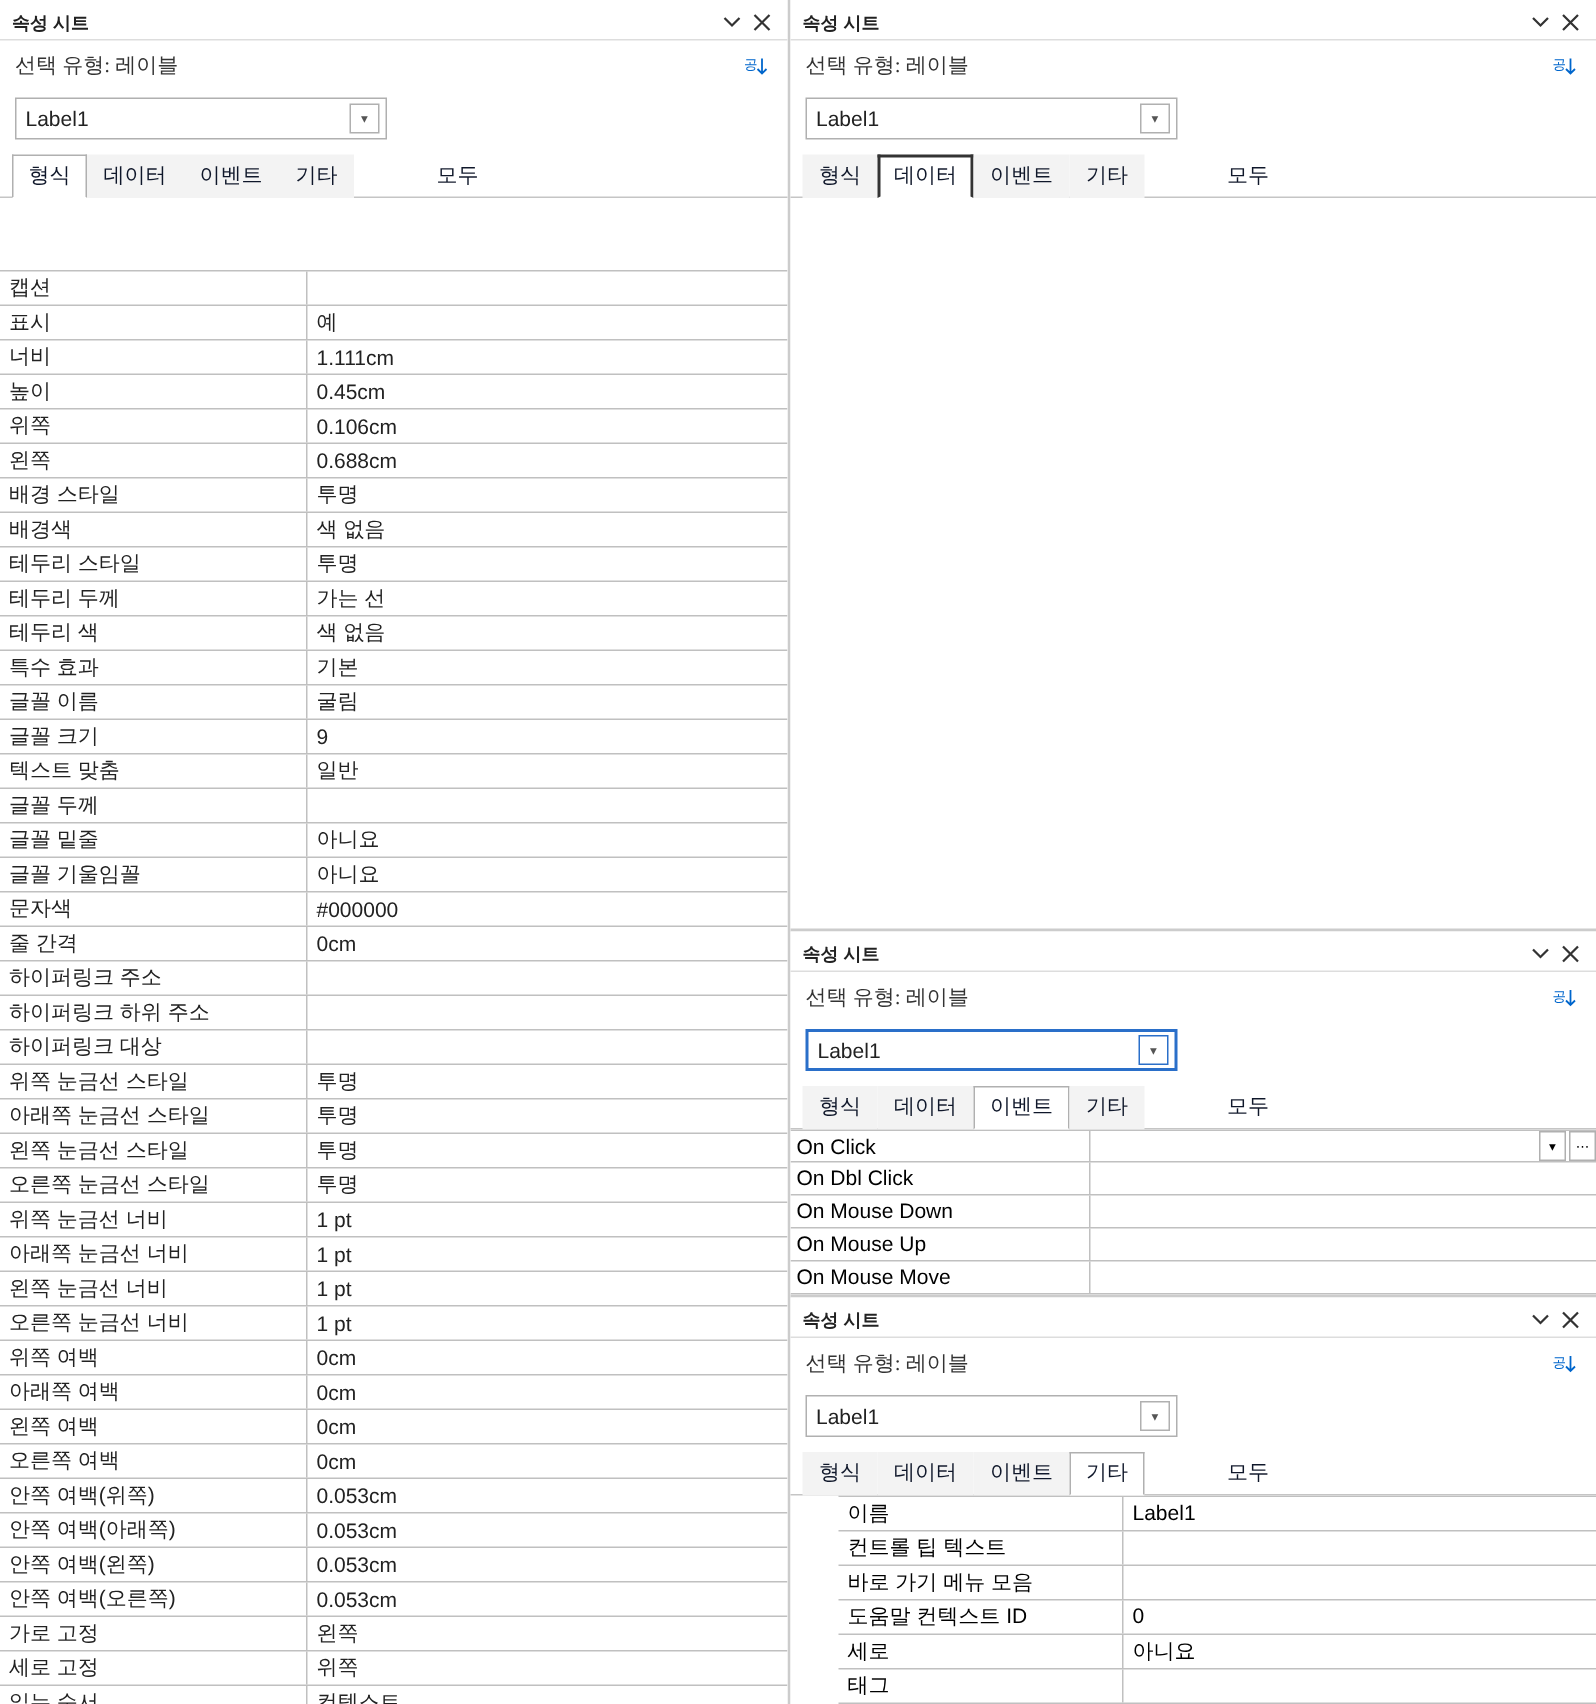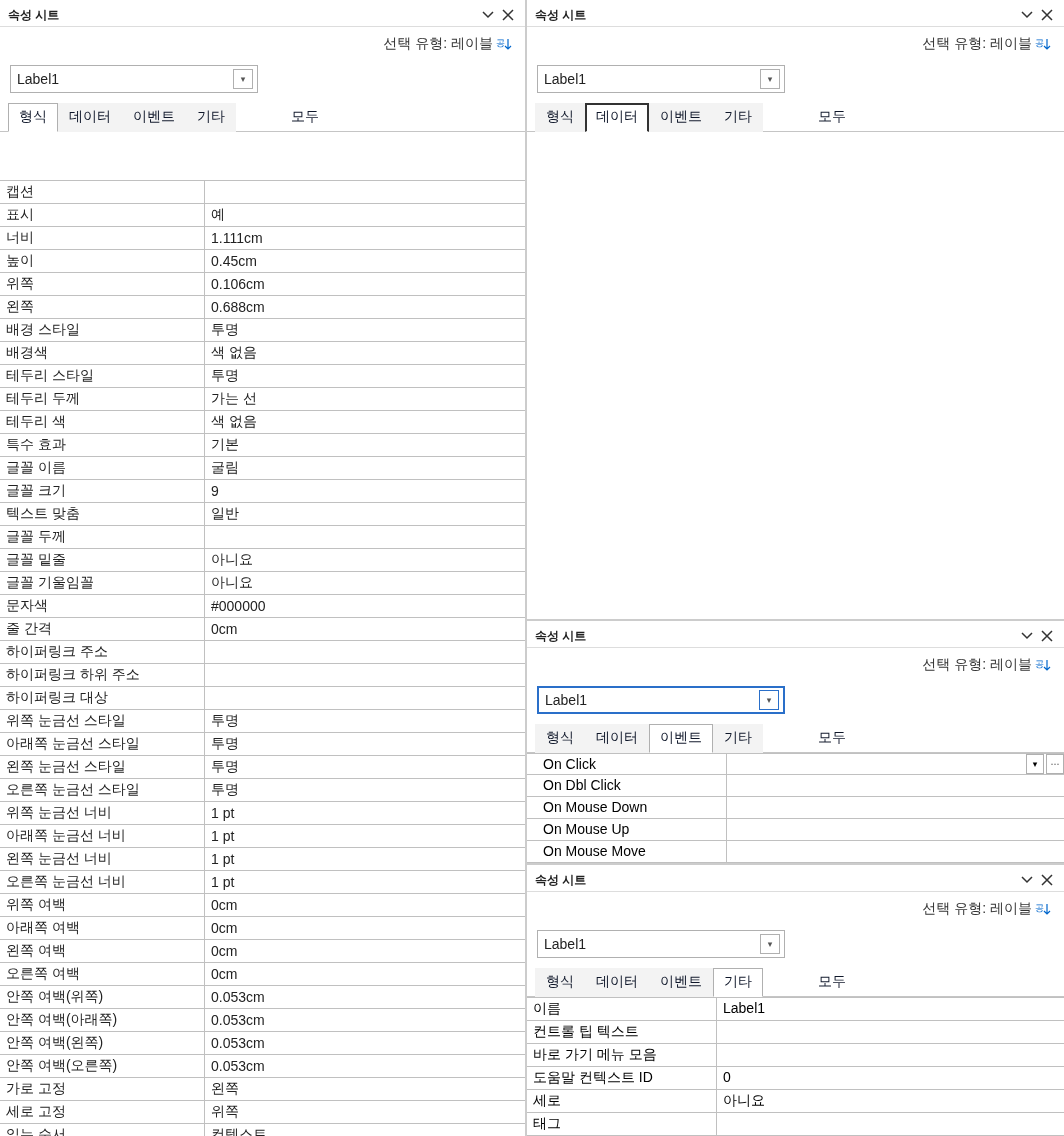--- a/index.html
+++ b/index.html
@@ -19,21 +19,21 @@
 
 .hdr {
   display: flex; align-items: center; padding: 6px 8px 2px 8px;
   border-bottom: 1px solid #ddd; position: relative;
 }
 .hdr-title { font-size: 12px; font-weight: bold; color: #222; flex: 1; }
 .hdr-btns { display: flex; gap: 2px; }
 .hdr-btn { width: 18px; height: 18px; display: flex; align-items: center; justify-content: center; cursor: pointer; color: #333; }
 
 .subrow {
-  display: flex; align-items: center; padding: 6px 10px 4px 24px; justify-content: flex-end;
+  display: flex; align-items: center; padding: 6px 10px 4px 10px; justify-content: space-between; font-family: Liberation Serif, serif;
 }
 .subtxt { font-size: 14px; color: #333; }
 .sort-btn {
   width: 22px; height: 22px; display: flex; align-items: center; justify-content: center;
   color: #0066cc; cursor: pointer; font-size: 11px; line-height: 1;
 }
 
 .sel-row { padding: 6px 10px 10px 10px; }
 .sel {
   width: 248px; height: 28px; border: 1px solid #b0b0b0; background: #fff;
@@ -65,29 +65,29 @@
 .row { display: flex; border-bottom: 1px solid #c0c0c0; min-height: 22px; }
 .row:first-child { border-top: 1px solid #c0c0c0; margin-top: 48px; }
 .cell-l {
   width: 205px; padding: 2px 6px; font-size: 14px; color: #222;
   border-right: 1px solid #c0c0c0; display: flex; align-items: center;
 }
 .cell-r { flex: 1; padding: 2px 6px; font-size: 14px; color: #222; display: flex; align-items: center; }
 
 .ev-row { display: flex; border-bottom: 1px solid #c0c0c0; min-height: 22px; }
 .ev-row:first-child { border-top: 1px solid #c0c0c0; }
-.ev-l { width: 200px; padding: 2px 16px; border-right: 1px solid #c0c0c0; font-size: 14px; }
+.ev-l { width: 200px; padding: 2px 4px; border-right: 1px solid #c0c0c0; font-size: 14px; }
 .ev-r { flex: 1; display: flex; }
 .ev-val { flex: 1; }
 .ev-dd, .ev-bd {
   width: 18px; border: 1px solid #b0b0b0; margin-left: 2px;
   display: flex; align-items: center; justify-content: center; font-size: 9px; cursor: pointer;
 }
 
-.etc-row { display: flex; border-bottom: 1px solid #c0c0c0; min-height: 22px; }
+.etc-row { display: flex; border-bottom: 1px solid #c0c0c0; min-height: 22px; margin-left: 32px; }
 .etc-row:first-child { border-top: 1px solid #c0c0c0; }
 .etc-l { width: 190px; padding: 2px 6px; border-right: 1px solid #c0c0c0; font-size: 14px; }
 .etc-r { flex: 1; padding: 2px 6px; font-size: 14px; }
 
 #p2-body { flex: 1; min-height: 300px; }
 </style>
 </head>
 <body>
 
 <div class="left">

